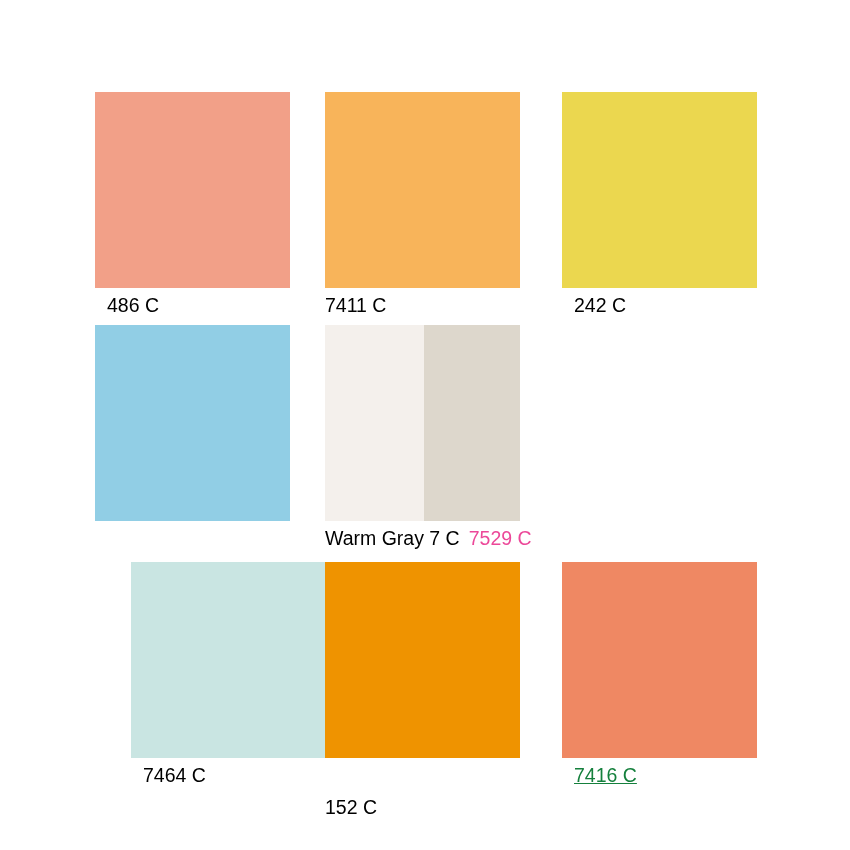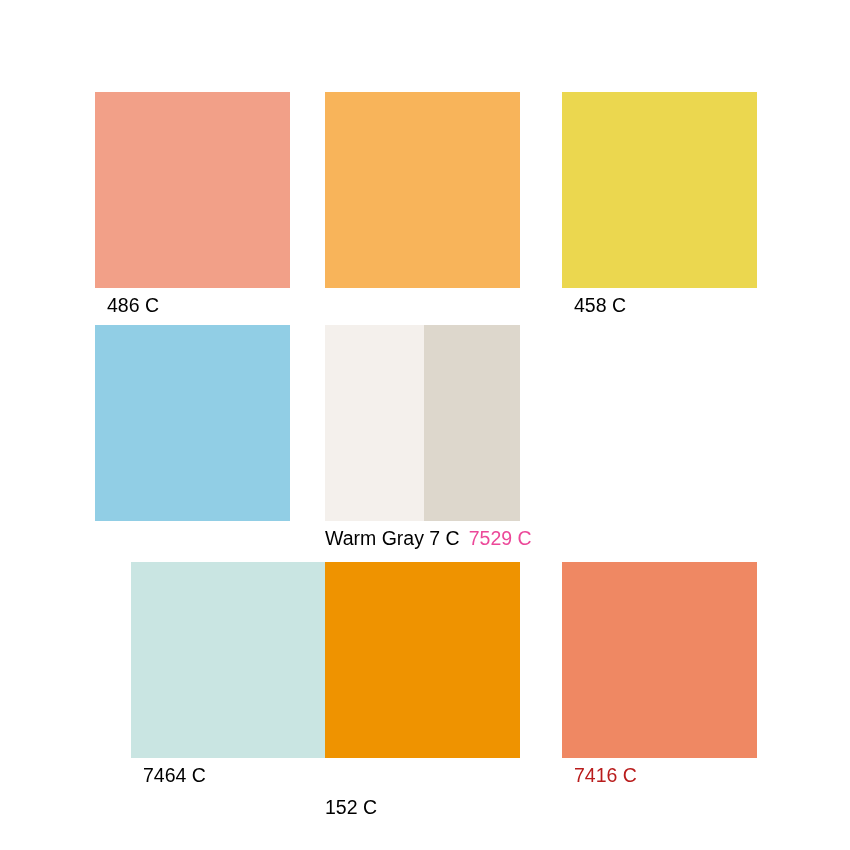--- a/index.html
+++ b/index.html
@@ -81,28 +81,31 @@
     </div>
     <div class="swatch-labels">
       <span class="swatch-label inset-label" style="color: rgb(0, 0, 0);">486 C</span>
     </div>
   </div>
 
   <div class="swatch-cell" style="left:325px; top:92px;">
     <div class="swatch-chip">
       <div class="chip-part single" style="background-color: rgb(248, 180, 90);"></div>
     </div>
+    <div class="swatch-labels">
+      <span class="swatch-label flush-label" style="color: rgb(0, 0, 0);">7411 C</span>
+    </div>
   </div>
 
   <div class="swatch-cell" style="left:562px; top:92px;">
     <div class="swatch-chip">
       <div class="chip-part single" style="background-color: rgb(235, 215, 79);"></div>
     </div>
     <div class="swatch-labels">
-      <span class="swatch-label inset-label" style="color: rgb(0, 0, 0);">458 C</span>
+      <span class="swatch-label inset-label" style="color: rgb(0, 0, 0);">242 C</span>
     </div>
   </div>
 
   <div class="swatch-cell" style="left:95px; top:325px;">
     <div class="swatch-chip">
       <div class="chip-part single" style="background-color: rgb(145, 206, 229);"></div>
     </div>
   </div>
 
   <div class="swatch-cell" style="left:325px; top:325px;">
@@ -133,17 +136,17 @@
     <div class="swatch-labels">
       <span class="swatch-label flush-label" style="color: rgb(0, 0, 0); margin-top: 32px;">152 C</span>
     </div>
   </div>
 
   <div class="swatch-cell" style="left:562px; top:562px;">
     <div class="swatch-chip">
       <div class="chip-part single" style="background-color: rgb(239, 136, 99);"></div>
     </div>
     <div class="swatch-labels">
-      <span class="swatch-label inset-label" style="color: #b91c1c;">7416 C</span>
+      <span class="swatch-label inset-label" style="color: #15803d; text-decoration: underline;">7416 C</span>
     </div>
   </div>
 
 </div>
 
 </body></html>

